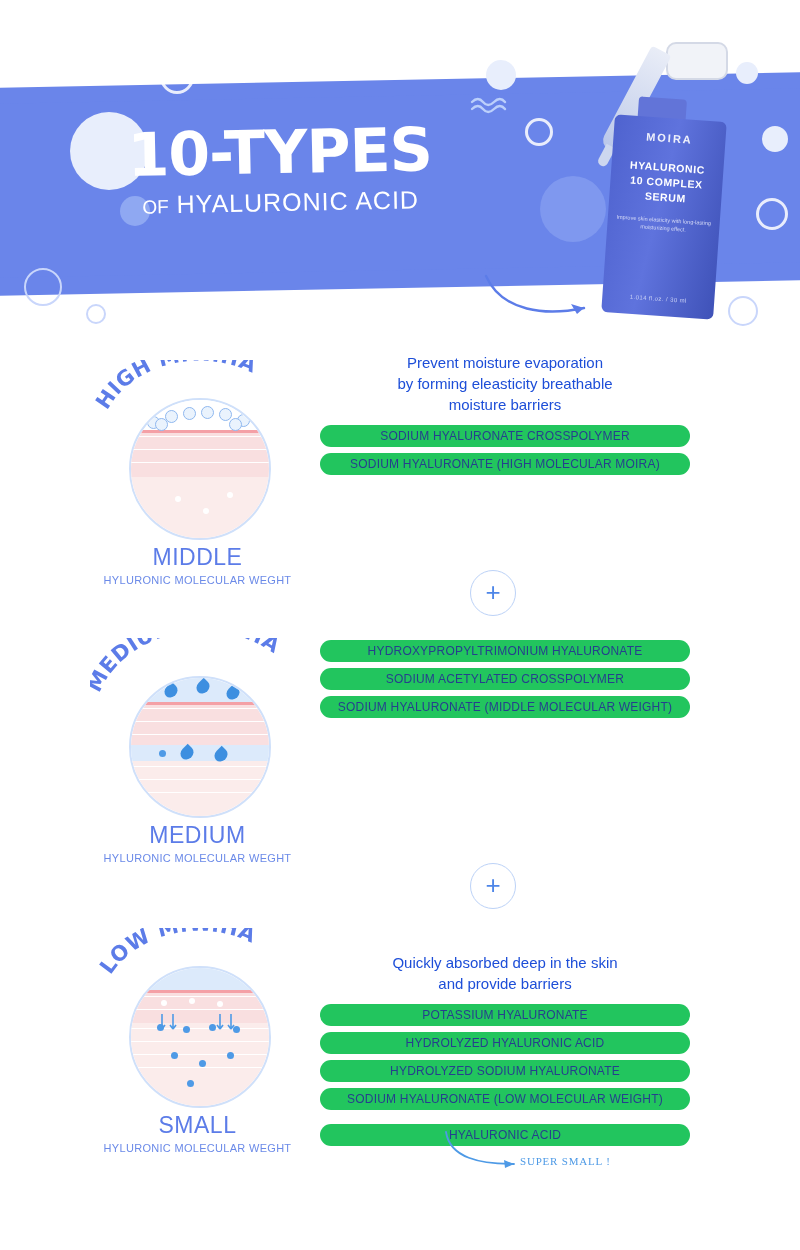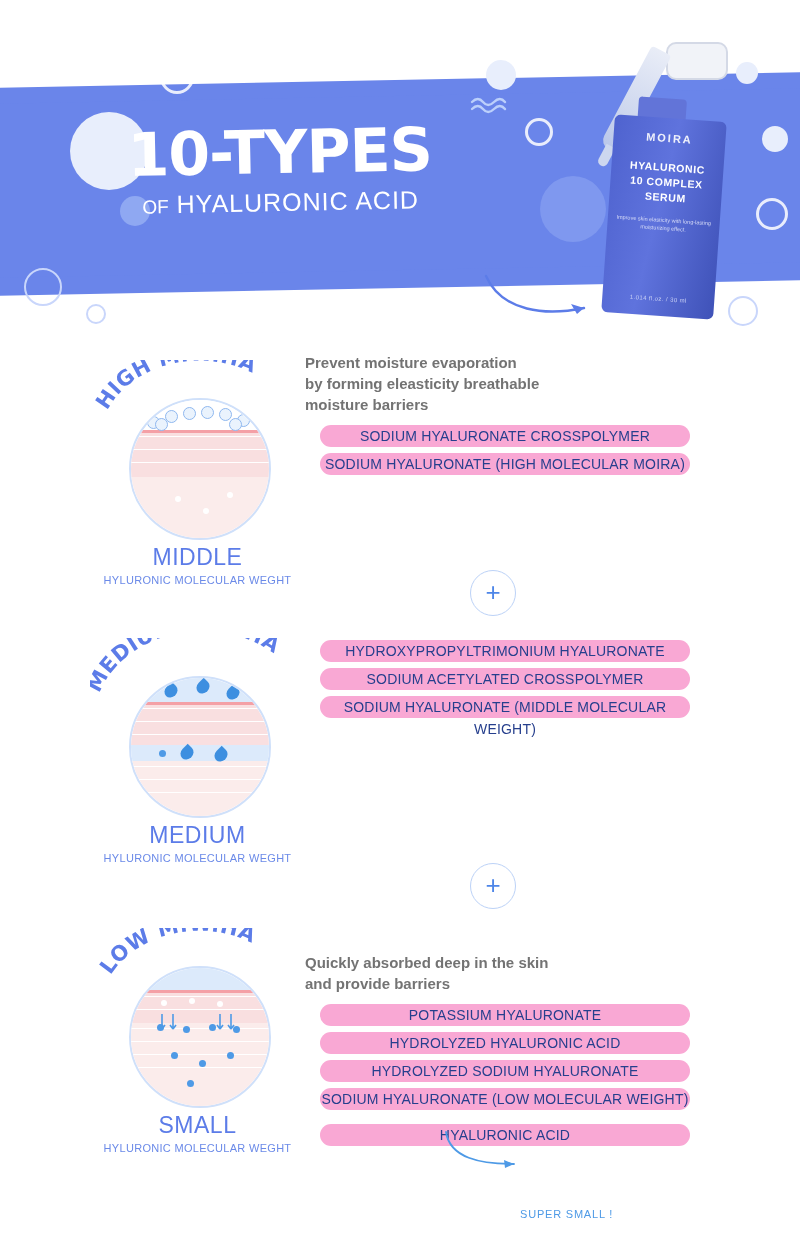--- a/index.html
+++ b/index.html
@@ -333,59 +333,59 @@
   }
 
   
   .right-col {
     position: absolute;
     left: 305px;
     top: 0;
     width: 400px;
   }
   .desc {
-    text-align: left;
+    text-align: center;
     font-size: 15px;
-    color: #737373;
+    color: #1d4ed8;
     line-height: 21px;
-    font-weight: bold;
   }
   .pill {
     margin: 6px auto 0 auto;
-    background: #f9a8d4;
+    background: #22c55e;
     color: #263f8d;
     border-radius: 12px;
     height: 22px;
     line-height: 22px;
     text-align: center;
-    font-size: 14px;
+    font-size: 12px;
     letter-spacing: .2px;
   }
   .plus {
     position: absolute;
     left: 470px;
     width: 44px;
     height: 44px;
     border-radius: 50%;
     border: 1.6px solid #bcd2f7;
     color: #4e86e8;
     font-size: 26px;
     line-height: 42px;
     text-align: center;
   }
   .plus-1 { top: 570px; }
   .plus-2 { top: 863px; }
 
   .super-small {
     position: absolute;
     left: 520px;
-    top: 1208px;
+    top: 1155px;
     font-size: 11px;
     color: #4e9ae6;
     letter-spacing: .8px;
+    font-family: Liberation Serif, serif;
   }
   .ss-arrow {
     position: absolute;
     left: 440px;
     top: 1128px;
     width: 90px;
     height: 46px;
   }
 </style>
 </head>

